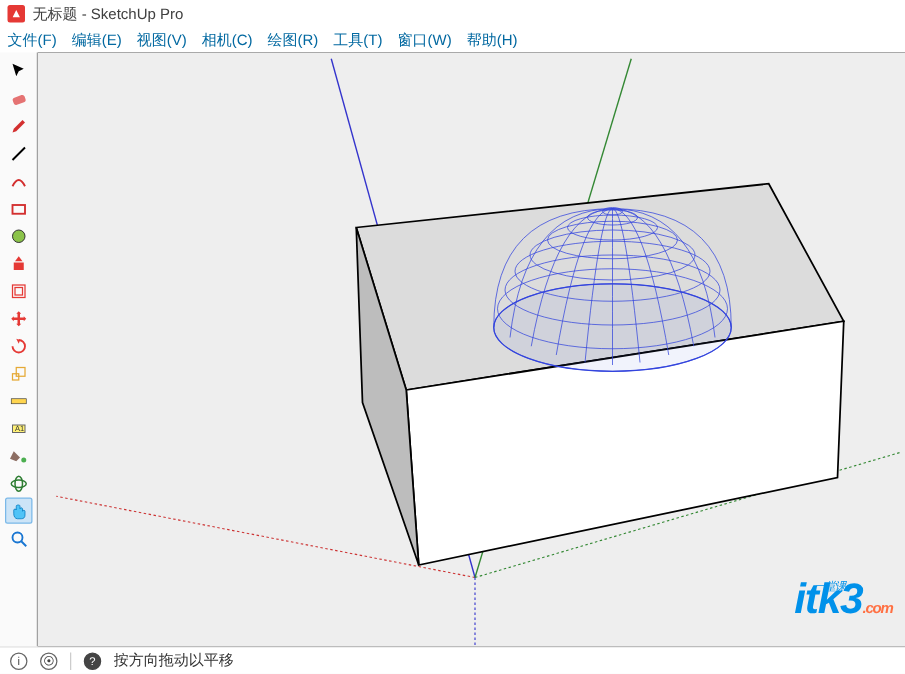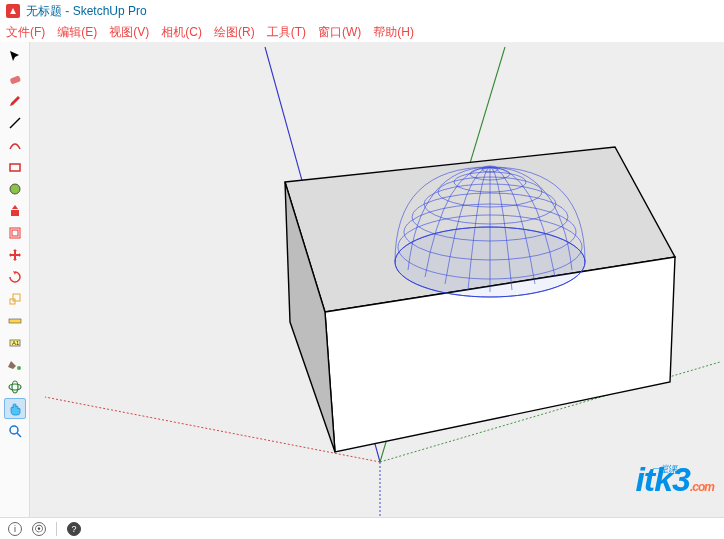--- a/index.html
+++ b/index.html
@@ -1,21 +1,21 @@
 <!DOCTYPE html>
 <html><head>
 <meta charset="utf-8">
 <style>
 * { margin: 0; padding: 0; box-sizing: border-box; }
 body { font-family: "Microsoft YaHei", Arial, sans-serif; font-size: 12px; background: #fff; width: 724px; height: 539px; overflow: hidden; position: relative; }
 .titlebar { height: 22px; background: #fff; display: flex; align-items: center; padding: 0 6px; gap: 6px; }
 .app-icon { width: 14px; height: 14px; background: #e53935; border-radius: 2px; position: relative; }
 .app-icon::after { content: ""; position: absolute; inset: 2px; background: #fff; clip-path: polygon(20% 80%, 50% 20%, 80% 80%); }
-.title-text { color: #0369a1; font-size: 12px; }
-.menubar { height: 20px; display: flex; align-items: center; padding: 0 6px; gap: 12px; font-size: 12px; color: #ef4444; }
+.title-text { color: #404040; font-size: 12px; }
+.menubar { height: 20px; display: flex; align-items: center; padding: 0 6px; gap: 12px; font-size: 12px; color: #0369a1; }
 .menubar span { cursor: default; }
 .main { display: flex; height: 475px; }
 .toolbar { width: 30px; background: #fafafa; border-right: 1px solid #ddd; display: flex; flex-direction: column; align-items: center; padding: 4px 0; gap: 1px; }
 .tool { width: 22px; height: 21px; display: flex; align-items: center; justify-content: center; cursor: pointer; border-radius: 2px; }
 .tool.active { background: #cce4f7; border: 1px solid #7ab8e8; }
 .tool svg { width: 16px; height: 16px; }
 .viewport { flex: 1; position: relative; background: #404040; overflow: hidden; }
 .viewport svg { width: 100%; height: 100%; }
 .statusbar { height: 22px; background: #fff; border-top: 1px solid #ddd; display: flex; align-items: center; padding: 0 8px; gap: 10px; font-size: 12px; color: #333; }
 .status-icon { width: 14px; height: 14px; border: 1px solid #666; border-radius: 50%; display: flex; align-items: center; justify-content: center; font-size: 9px; color: #444; cursor: pointer; }
@@ -184,13 +184,14 @@
       <span>itk3</span><span class="com">.com</span>
     </div>
   </div>
 </div>
 
 <div class="statusbar">
   <div class="status-icon">i</div>
   <div class="status-icon">⦿</div>
   <div style="width:1px;height:14px;background:#ccc"></div>
   <div class="status-icon dark">?</div>
+  <span>按方向拖动以平移</span>
 </div>
 
 </body></html>

